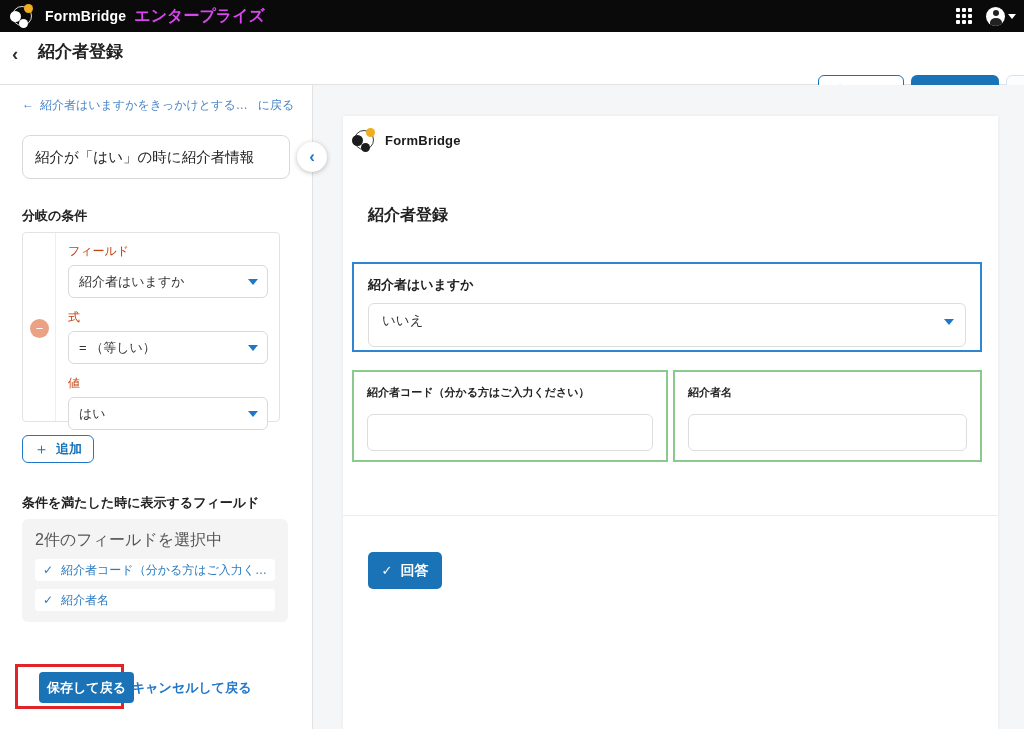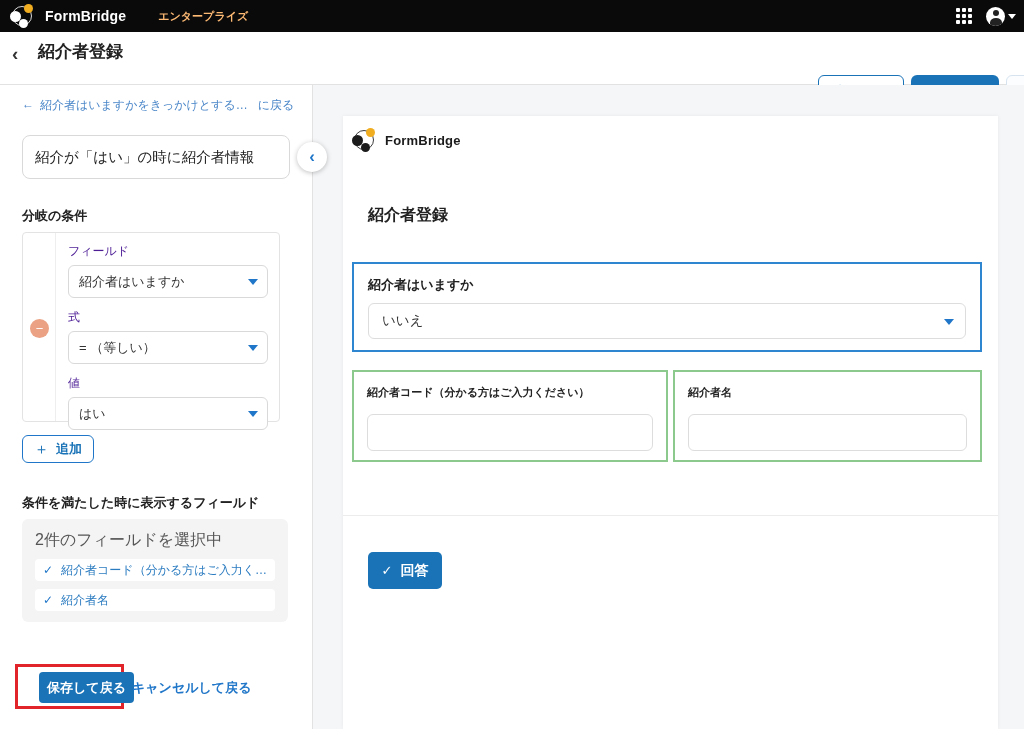--- a/index.html
+++ b/index.html
@@ -13,21 +13,21 @@
   .fb-logo { position:relative; width:24px; height:24px; margin-left:10px; }
   .fb-logo .ring { position:absolute; inset:2px; border:1.5px solid currentColor;
     border-radius:50%; opacity:.85; }
   .fb-logo .d1 { position:absolute; left:0; top:7px; width:11px; height:11px;
     border-radius:50%; background:currentColor; }
   .fb-logo .d2 { position:absolute; left:9px; top:15px; width:9px; height:9px;
     border-radius:50%; background:currentColor; }
   .fb-logo .d3 { position:absolute; left:14px; top:0; width:9px; height:9px;
     border-radius:50%; background:#f0ad1f; }
   .topbar .brand { color:#fff; font-size:14px; font-weight:bold; margin-left:11px; letter-spacing:.2px; }
-  .topbar .plan { color:#fdba74; font-size:11px; font-weight:bold; margin-left:32px; }
+  .topbar .plan { color:#d946ef; font-size:16px; font-weight:bold; margin-left:8px; }
   .topbar-right { position:absolute; right:8px; top:0; height:32px; display:flex; align-items:center; gap:14px; }
   .grid-icon { display:grid; grid-template-columns:repeat(3,4px); grid-template-rows:repeat(3,4px); gap:2px; cursor:pointer; }
   .grid-icon span { background:#fff; width:4px; height:4px; border-radius:1px; }
   .avatar-wrap { display:flex; align-items:center; gap:3px; cursor:pointer; }
   .avatar { width:19px; height:19px; border-radius:50%; background:#fff; position:relative; overflow:hidden; }
   .avatar .head { position:absolute; left:6.5px; top:3.5px; width:6px; height:6px; border-radius:50%; background:#222; }
   .avatar .body { position:absolute; left:3.5px; top:11px; width:12px; height:9px; border-radius:50% 50% 0 0; background:#222; }
   .avatar-caret { width:0; height:0; border-left:4px solid transparent; border-right:4px solid transparent; border-top:5px solid #fff; }
 
   
@@ -67,21 +67,21 @@
     color:#222; background:#fff; white-space:nowrap; overflow:hidden; line-height:42px; }
   .sec-h { position:absolute; font-size:13px; font-weight:bold; color:#222; }
   .cond-h { left:22px; top:122px; }
   .cond-card { position:absolute; left:22px; top:147px; width:258px; height:190px;
     border:1px solid #e3e3e3; border-radius:4px; background:#fff; display:flex; }
   .cond-gutter { width:33px; border-right:1px solid #eee; position:relative; flex:none; }
   .btn-minus { position:absolute; left:7px; top:86px; width:19px; height:19px;
     border-radius:50%; background:#eba183; color:#fff; border:none; cursor:pointer;
     font-size:13px; line-height:17px; text-align:center; padding:0; }
   .cond-fields { flex:1; padding:10px 11px 10px 12px; }
-  .f-label { font-size:12px; color:#4c1d95; margin-bottom:5px; }
+  .f-label { font-size:12px; color:#c2410c; margin-bottom:5px; }
   .selectbox { position:relative; height:33px; border:1px solid #d9d9d9; border-radius:6px;
     background:#fff; font-size:13px; color:#333; line-height:31px; padding:0 24px 0 10px;
     margin-bottom:11px; cursor:pointer; white-space:nowrap; overflow:hidden; }
   .selectbox:last-child { margin-bottom:0; }
   .caret { position:absolute; right:9px; top:13px; width:0; height:0;
     border-left:5px solid transparent; border-right:5px solid transparent;
     border-top:6px solid #2076c8; }
   .btn-add { position:absolute; left:22px; top:350px; width:72px; height:28px;
     border:1px solid #2076c8; border-radius:6px; background:#fff; color:#1a73b7;
     font-size:13px; font-weight:bold; cursor:pointer; display:flex; align-items:center;
@@ -111,21 +111,21 @@
   .canvas { position:relative; flex:1; background:#f5f6f7; height:644px; overflow:hidden; }
   .panel { position:absolute; left:30px; top:31px; width:655px; height:613px;
     background:#fff; box-shadow:0 0 4px rgba(0,0,0,.06); }
   .pv-logo-row { position:absolute; left:9px; top:12px; display:flex; align-items:center; gap:9px; color:#1b1b1b; }
   .pv-logo-row .fb-logo { margin-left:0; }
   .pv-brand { font-size:13px; font-weight:bold; color:#1b1b1b; letter-spacing:.2px; }
   .pv-title { position:absolute; left:25px; top:89px; font-size:16px; font-weight:bold; color:#222; }
   .pv-qbox { position:absolute; left:9px; top:146px; width:630px; height:90px;
     border:2px solid #2e86d1; background:#fff; }
   .pv-qlabel { position:absolute; left:14px; top:12px; font-size:13px; font-weight:bold; color:#222; }
-  .pv-select { position:absolute; left:14px; top:39px; right:14px; height:36px;
+  .pv-select { position:absolute; left:14px; top:39px; right:14px; height:44px;
     border:1px solid #ddd; border-radius:6px; background:#fff; font-size:13.5px;
     color:#333; line-height:34px; padding:0 26px 0 13px; cursor:pointer; }
   .pv-select .caret { top:15px; right:11px; }
   .pv-green-row { position:absolute; left:9px; top:254px; display:flex; gap:5px; }
   .pv-gbox { border:2px solid #8cc98c; background:#fff; height:92px; position:relative; }
   .pv-gbox.g1 { width:316px; } .pv-gbox.g2 { width:309px; }
   .pv-glabel { position:absolute; left:13px; top:13px; font-size:11px; font-weight:bold;
     color:#222; white-space:nowrap; }
   .pv-input { position:absolute; left:13px; right:13px; top:42px; height:37px;
     border:1px solid #ddd; border-radius:6px; background:#fff; }

